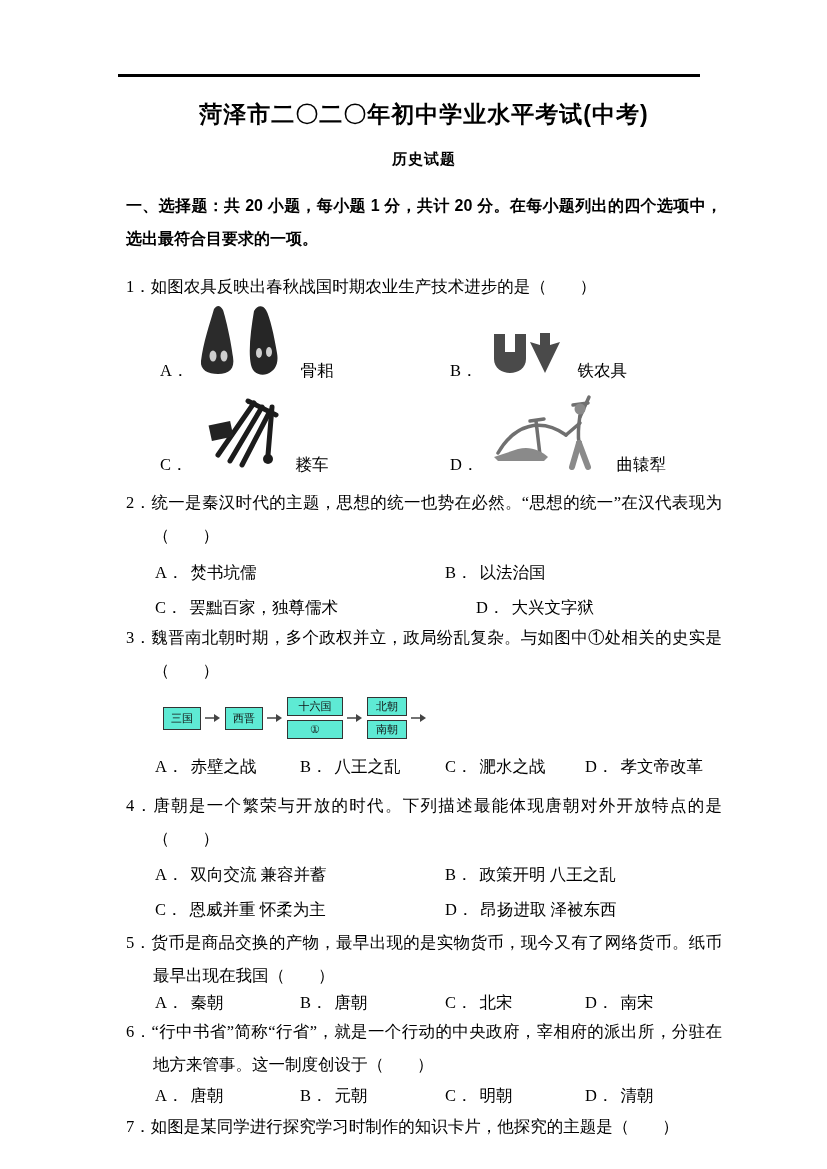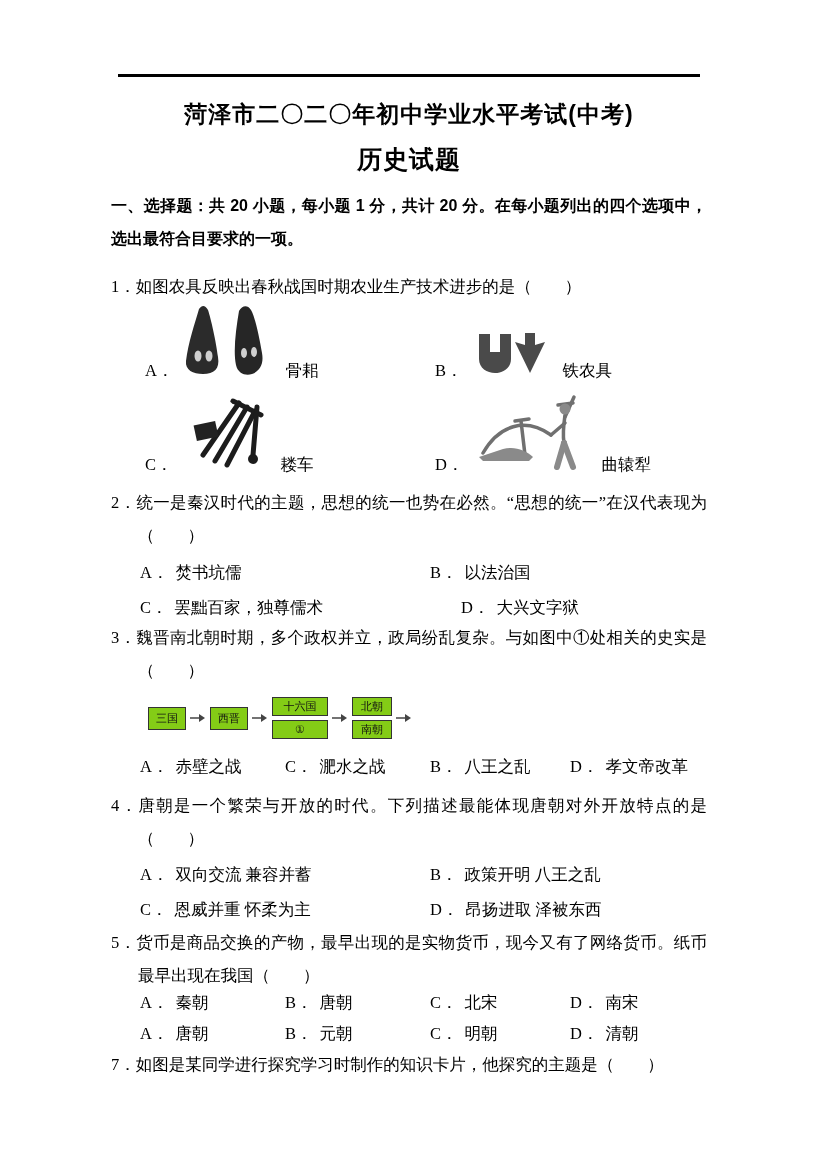--- a/index.html
+++ b/index.html
@@ -3,31 +3,31 @@
 <meta charset="utf-8">
 <style>
   html,body { margin:0; padding:0; background:#e8e8e8; }
   .page {
     position:relative; width:827px; height:1169px; margin:0 auto;
     background:#ffffff; color:#000;
     font-family:"Liberation Serif","DejaVu Serif",serif;
     overflow:hidden;
   }
   .rule { position:absolute; left:118px; top:74px; width:582px; height:3px; background:#000; }
-  .content { position:absolute; left:111px; top:0; width:596px; }
+  .content { position:absolute; left:126px; top:0; width:596px; }
 
   .doc-title {
     margin-top:97px; text-align:center;
     font-family:"Liberation Sans","DejaVu Sans",sans-serif;
     font-weight:bold; font-size:23px; line-height:34px; letter-spacing:1px;
   }
   .doc-subtitle {
     margin-top:15px; text-align:center;
     font-family:"Liberation Sans","DejaVu Sans",sans-serif;
-    font-weight:bold; font-size:25px; line-height:26px; letter-spacing:1px;
+    font-weight:bold; font-size:15px; line-height:26px; letter-spacing:1px;
   }
   .section-header {
     margin-top:17px;
     font-family:"Liberation Sans","DejaVu Sans",sans-serif;
     font-weight:bold; font-size:16px; line-height:33px; text-align:justify;
   }
 
   .stem { font-size:16.5px; line-height:33px; padding-left:27px; text-indent:-27px; text-align:justify; }
   .qnum { letter-spacing:0; }
 
@@ -40,21 +40,21 @@
   .img-opt { display:flex; align-items:flex-end; font-size:16.5px; }
   .img-opt .opt-label { margin-right:10px; line-height:22px; }
   .img-opt .img-caption { margin-left:10px; line-height:22px; }
   .img-row-1 { margin-top:2px; }
   .img-row-2 { margin-top:9px; }
 
   
   .q3-diagram { display:flex; align-items:center; margin:7px 0 5px 37px; height:48px; }
   .dbox {
     border:1px solid #333; font-size:11px; line-height:13px;
-    text-align:center; padding:4px 2px; background:#84cc16; color:#111;
+    text-align:center; padding:4px 2px; background:#5eead4; color:#111;
   }
   .dbox-s { width:32px; }
   .dstack { display:flex; flex-direction:column; gap:4px; }
   .dstack-1 .dbox { width:50px; padding:2px 2px; }
   .dstack-2 .dbox { width:34px; padding:2px 2px; }
   .darrow { margin:0 4px; flex:none; }
 
   .mt-q2 { margin-top:10px; }
   .mt-optA { margin-top:4px; }
   .mt-optB { margin-top:2px;gap:31px; }
@@ -194,22 +194,22 @@
           <div class="dbox">南朝</div>
         </div>
         <span class="darrow"><svg width="16" height="10">
               <line x1="0" y1="5" x2="11" y2="5" stroke="#444" stroke-width="1.5"></line>
               <path d="M9,1 L15,5 L9,9 Z" fill="#444"></path>
             </svg></span>
       </div>
 
       <div class="opt-row-4 mt-q3opts">
         <div><span class="opt-label">A．</span><span>赤壁之战</span></div>
+        <div><span class="opt-label">B．</span><span>八王之乱</span></div>
         <div><span class="opt-label">C．</span><span>淝水之战</span></div>
-        <div><span class="opt-label">B．</span><span>八王之乱</span></div>
         <div><span class="opt-label">D．</span><span>孝文帝改革</span></div>
       </div>
     </div>
 
     <div>
       <div class="stem mt-q4"><span class="qnum">4．</span><span>唐朝是一个繁荣与开放的时代。下列描述最能体现唐朝对外开放特点的是（　　）</span></div>
       <div class="opt-row-2 mt-q4r1">
         <div><span class="opt-label">A．</span><span>双向交流 兼容并蓄</span></div>
         <div><span class="opt-label">B．</span><span>政策开明 八王之乱</span></div>
       </div>
@@ -223,20 +223,21 @@
       <div class="stem mt-q5"><span class="qnum">5．</span><span>货币是商品交换的产物，最早出现的是实物货币，现今又有了网络货币。纸币最早出现在我国（　　）</span></div>
       <div class="opt-row-4 mt-q5opts">
         <div><span class="opt-label">A．</span><span>秦朝</span></div>
         <div><span class="opt-label">B．</span><span>唐朝</span></div>
         <div><span class="opt-label">C．</span><span>北宋</span></div>
         <div><span class="opt-label">D．</span><span>南宋</span></div>
       </div>
     </div>
 
     <div>
+      <div class="stem mt-q6"><span class="qnum">6．</span><span>“行中书省”简称“行省”，就是一个行动的中央政府，宰相府的派出所，分驻在地方来管事。这一制度创设于（　　）</span></div>
       <div class="opt-row-4 mt-q6opts">
         <div><span class="opt-label">A．</span><span>唐朝</span></div>
         <div><span class="opt-label">B．</span><span>元朝</span></div>
         <div><span class="opt-label">C．</span><span>明朝</span></div>
         <div><span class="opt-label">D．</span><span>清朝</span></div>
       </div>
     </div>
 
     <div>
       <div class="stem mt-q7"><span class="qnum">7．</span><span>如图是某同学进行探究学习时制作的知识卡片，他探究的主题是（　　）</span></div>

